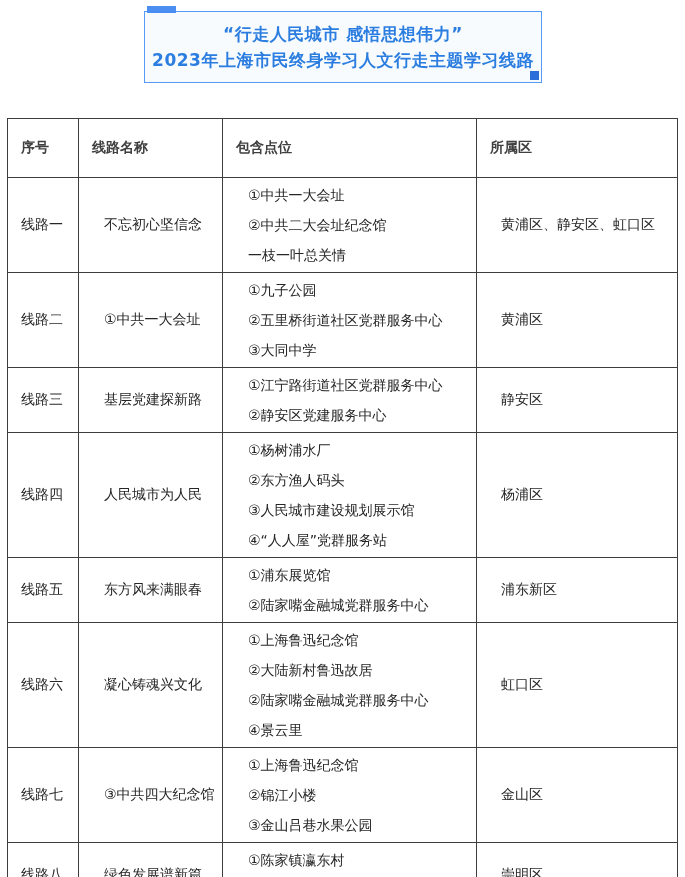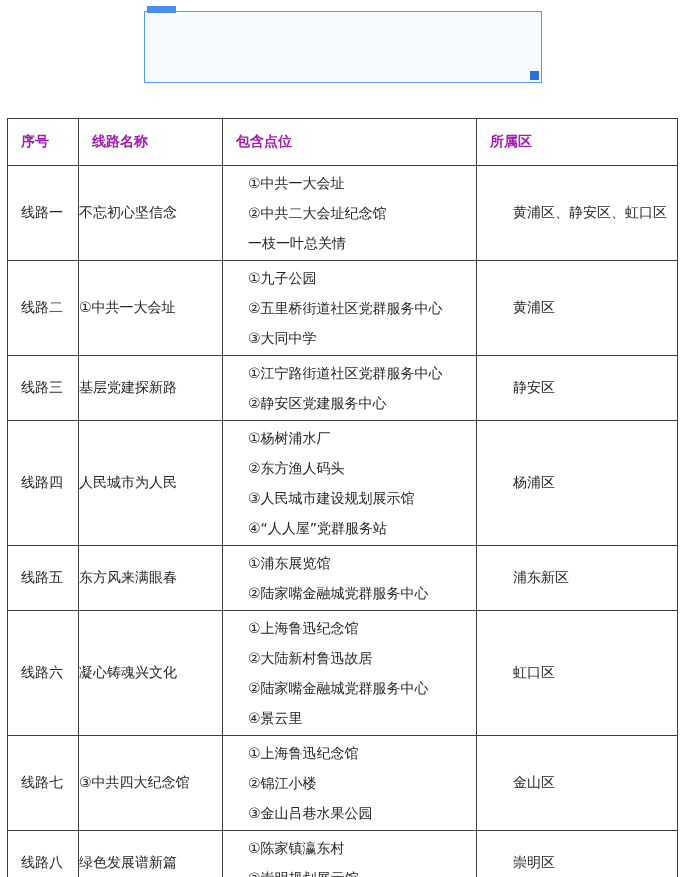--- a/index.html
+++ b/index.html
@@ -60,41 +60,43 @@
     table-layout: fixed;
     font-size: 14px;
   }
   table.routes th,
   table.routes td {
     border: 1px solid #3d3d3d;
     vertical-align: middle;
     text-align: left;
   }
   table.routes th {
-    height: 47px;
+    height: 59px;
     font-weight: bold;
     padding-left: 13px;
-    color: #a21caf;
+    color: #404040;
   }
   col.c-no       { width: 71px; }
   col.c-name     { width: 144px; }
   col.c-points   { width: 254px; }
   col.c-district { width: 201px; }
 
   td.col-no       { padding-left: 13px; }
-  td.col-name     { }
-  td.col-district { padding-left: 36px; }
+  td.col-name     { padding-left: 25px; }
+  td.col-district { padding-left: 24px; }
   td.col-points   { padding: 2px 8px 2px 25px; }
   .point-line     { line-height: 30px; white-space: nowrap; }
 </style>
 </head>
 <body>
 
 <div class="banner">
   <span class="accent-bar"></span>
+  <div class="title-line">“行走人民城市 感悟思想伟力”</div>
+  <div class="title-line">2023年上海市民终身学习人文行走主题学习线路</div>
   <span class="accent-square"></span>
 </div>
 
 <table class="routes">
   <colgroup>
     <col class="c-no">
       <col class="c-name">
       <col class="c-points">
       <col class="c-district">
   </colgroup>

